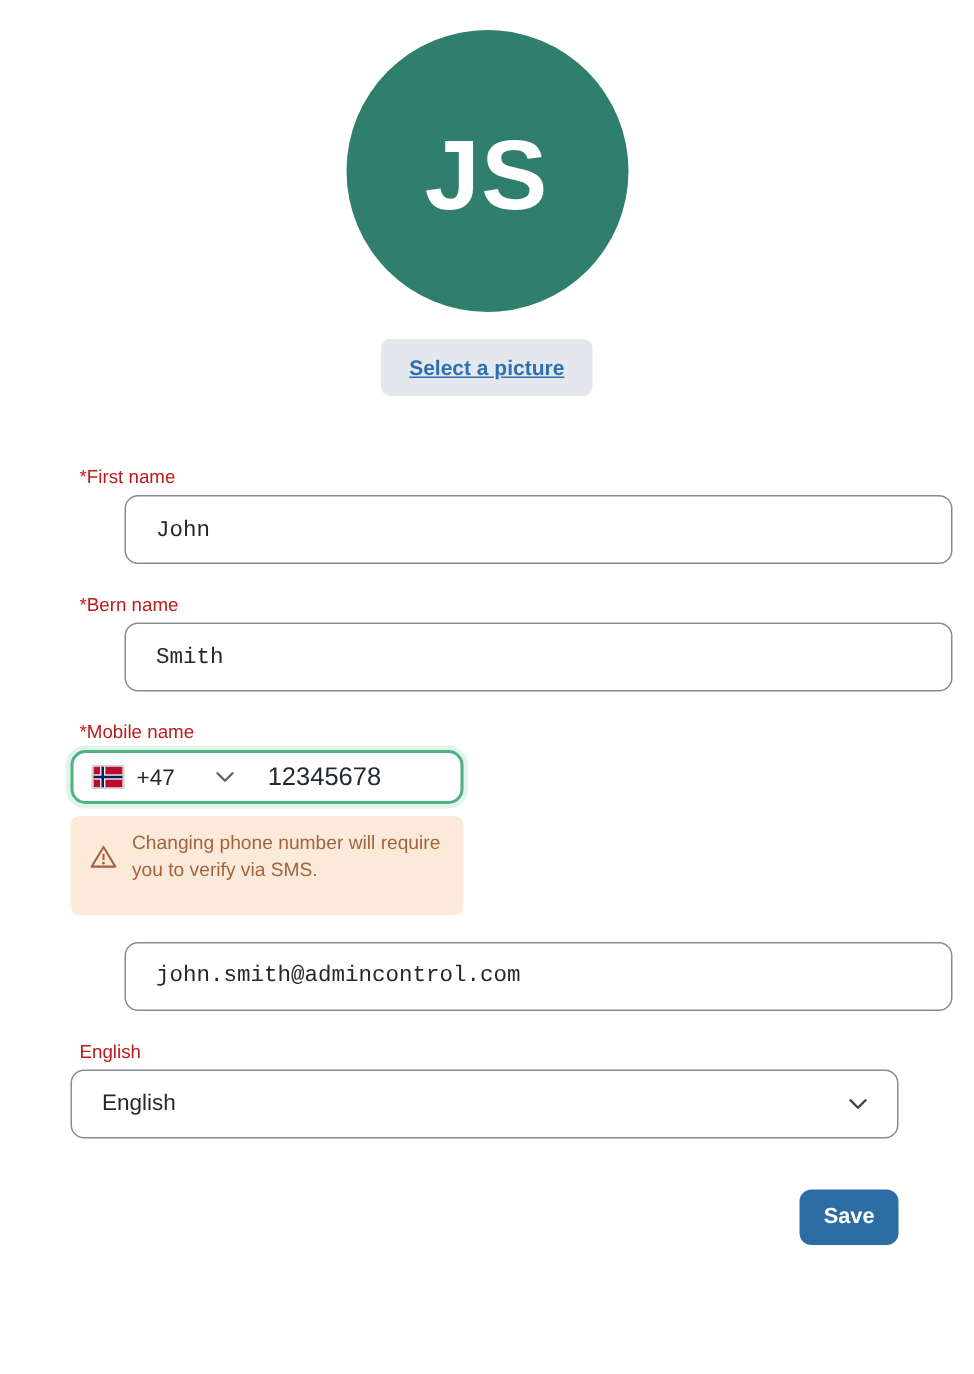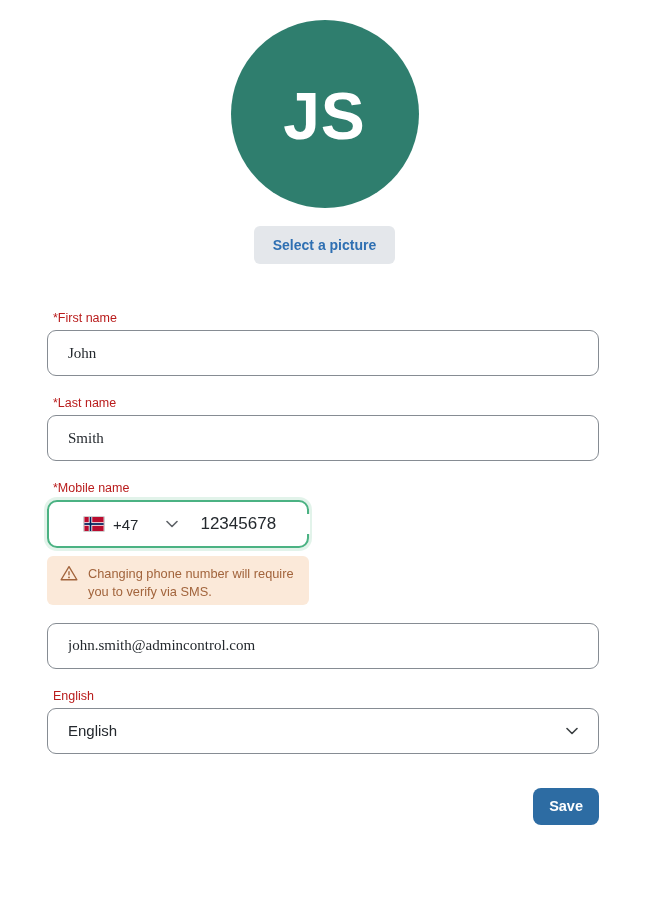--- a/index.html
+++ b/index.html
@@ -23,49 +23,50 @@
     transform: translateY(2px);
   }
 
   
   .select-btn-row { display: flex; justify-content: center; margin-top: 18px; }
   .select-btn {
     background: #e4e7eb; color: #2E6FB2;
     font-family: "Liberation Sans", sans-serif;
     font-weight: bold; font-size: 14px;
     border: none; border-radius: 6px;
-    padding: 11px 19px; cursor: pointer;
+    padding: 11px 19px; cursor: pointer; text-decoration: underline;
   }
 
   
   .form { width: 552px; margin-left: 47px; margin-top: 47px; }
   .field-label {
     display: block;
     font-size: 12.5px; color: #b91c1c;
     margin: 0 0 5px 6px;
   }
   .text-input {
     width: 100%; height: 46px;
     border: 1px solid #868c93; border-radius: 9px;
     padding: 0 20px;
-    font-family: Liberation Serif, serif;
+    font-family: Liberation Mono, monospace;
     font-size: 15px; color: #24292e;
     background: #ffffff;
     outline: none;
     display: block;
+    margin-left: 36px;
   }
   .field-group { margin-bottom: 20px; }
 
   
   .phone-box {
-    width: 262px; height: 48px;
+    width: 262px; height: 36px;
     border: 2px solid #4BB283; border-radius: 10px;
     box-shadow: 0 0 0 3px rgba(92,190,141,0.18);
     display: flex; align-items: center;
-    padding: 0 14px 0 34px;
+    padding: 0 14px 0 12px;
     background: #ffffff;
     cursor: text;
   }
   .country-select {
     display: flex; align-items: center; gap: 8px;
     cursor: pointer; background: none; border: none; padding: 0;
     font-family: "Liberation Sans", sans-serif;
   }
   .flag-icon { display: inline-flex; border: 1px solid #d0d0d0; border-radius: 1px; }
   .dial-code { font-size: 15px; color: #24292e; }
@@ -75,22 +76,22 @@
     margin-left: 22px;
     font-family: "Liberation Sans", sans-serif;
     font-size: 17px; color: #24292e;
   }
 
   
   .warning-box {
     width: 262px;
     background: #FBE9D9;
     border-radius: 6px;
-    display: flex; gap: 10px;
-    padding: 9px 12px 4px 13px;
+    display: flex; align-items: center; gap: 10px;
+    padding: 9px 12px 21px 13px;
     margin-top: 8px;
   }
   .warning-text {
     color: #A2643C; font-size: 12.8px; line-height: 1.4;
     max-width: 214px;
   }
   .warning-icon { flex: 0 0 auto; display: inline-flex; }
 
   .email-group { margin-top: 18px; }
 
@@ -132,21 +133,21 @@
   </div>
 
   <div class="form">
 
     <div class="field-group">
       <label class="field-label">*First name</label>
       <input class="text-input" type="text" value="John" style="">
     </div>
 
     <div class="field-group">
-      <label class="field-label">*Last name</label>
+      <label class="field-label">*Bern name</label>
       <input class="text-input" type="text" value="Smith" style="">
     </div>
 
     <div>
       <label class="field-label">*Mobile name</label>
       <div class="phone-box">
         <button class="country-select">
           <span class="flag-icon">
             <svg width="20" height="14" viewBox="0 0 22 16">
               <rect width="22" height="16" fill="#BA0C2F"></rect>

